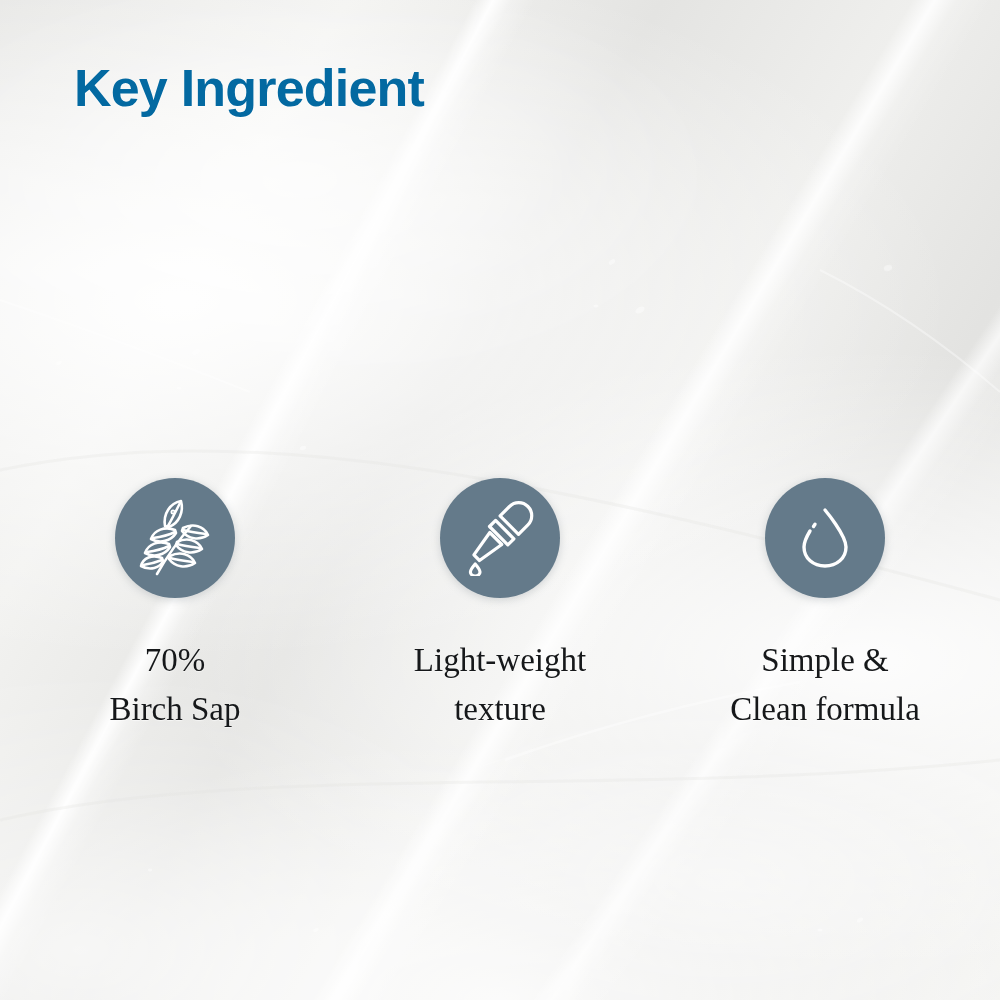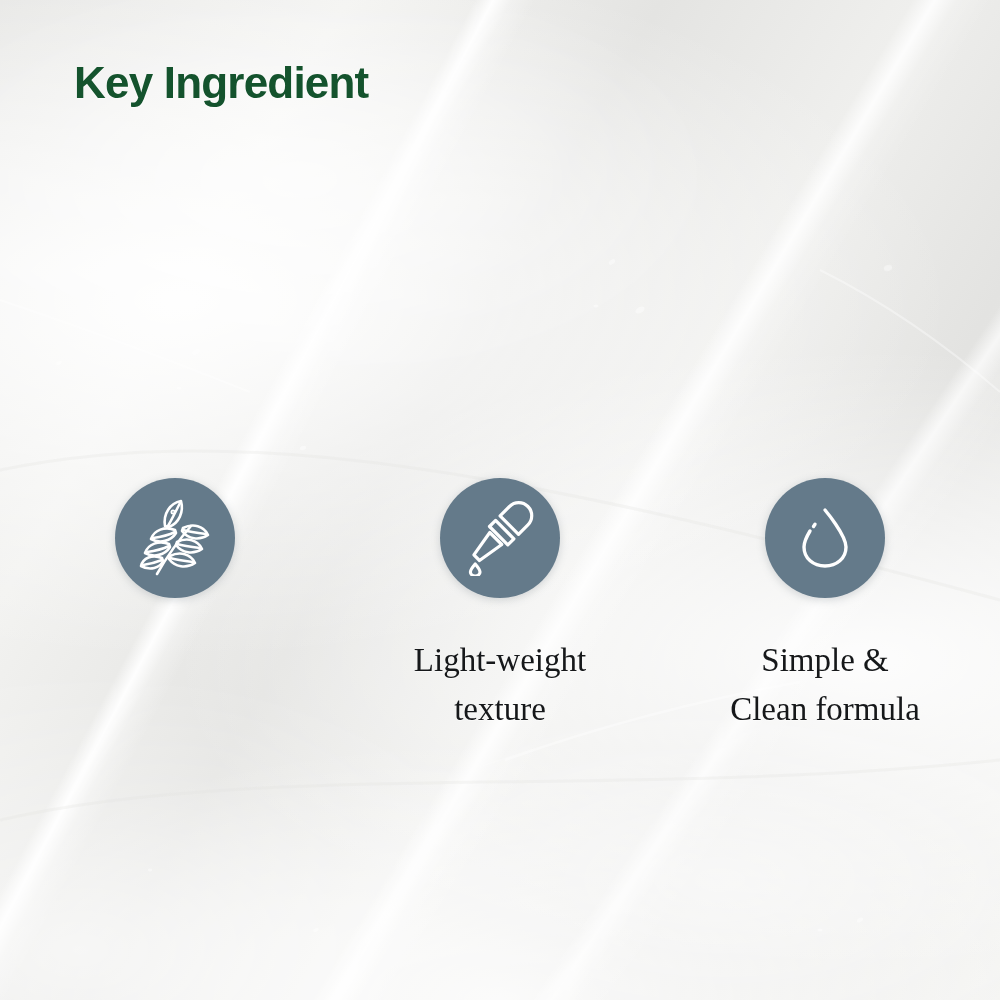--- a/index.html
+++ b/index.html
@@ -48,23 +48,23 @@
     mix-blend-mode:screen;
   }
   #bg-speckles { position:absolute; inset:0; opacity:.5; }
 
   
   #title {
     position:absolute;
     left:74px; top:58px;
     font-family:"Liberation Sans", sans-serif;
     font-weight:bold;
-    font-size:44px;
+    font-size:52px;
     letter-spacing:-0.8px;
-    color:#14532d;
+    color:#0369a1;
     text-shadow:0 1px 2px rgba(255,255,255,.75);
     white-space:nowrap;
   }
 
   
   #features {
     position:absolute;
     left:0; right:0;
     top:478px;
     display:flex;
@@ -159,20 +159,22 @@
           <path d="M8 54 C16 53 24 51 30 48"></path>
 
           <path d="M31 58 C41 53 52 56 56 65 C47 71 36 69 30 61 Z"></path>
           <path d="M54 64 C46 63 38 62 31 60"></path>
 
           <path d="M23 60 C13 56 4 60 2 68 C11 73 21 70 24 63 Z"></path>
           <path d="M4 67 C11 66 18 64 23 62"></path>
         </g>
       </svg>
     </div>
+    <div class="feature-label">70%
+Birch Sap</div>
   </div>
 
   <div class="feature">
     <div class="icon-circle">
       <svg width="74" height="76" viewBox="0 0 74 76">
         <g fill="none" stroke="#ffffff" stroke-width="3.2" stroke-linecap="round" stroke-linejoin="round">
 
           <path d="M46.5 6.5 C51.6 1.4 59.8 1.4 64.9 6.5 C70 11.6 70 19.8 64.9 24.9 L55.5 34.3 L37.1 15.9 Z"></path>
 
           <path d="M32.6 20.4 L50.9 38.8 L44.8 44.9 L26.5 26.5 Z"></path>

